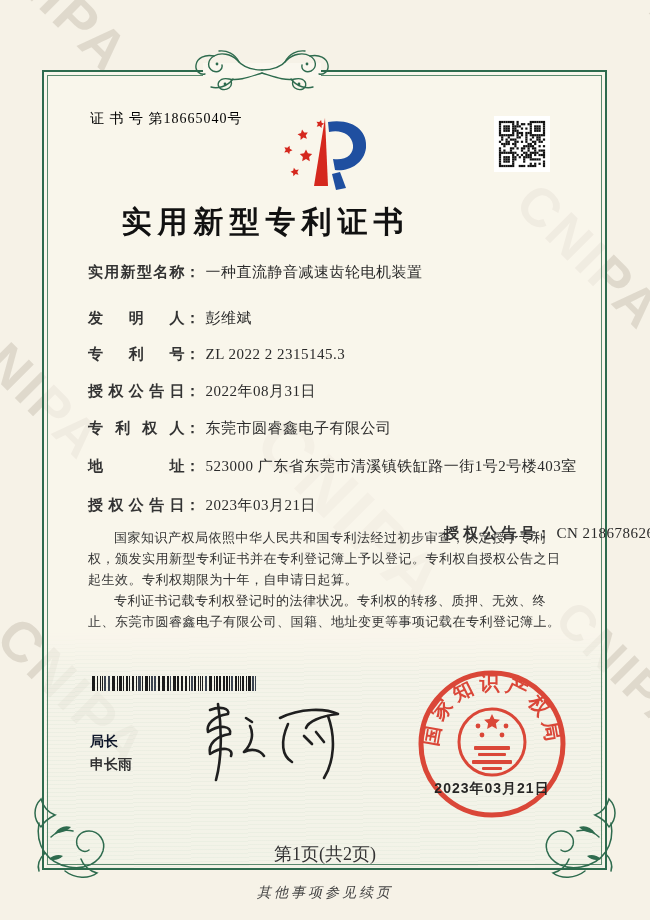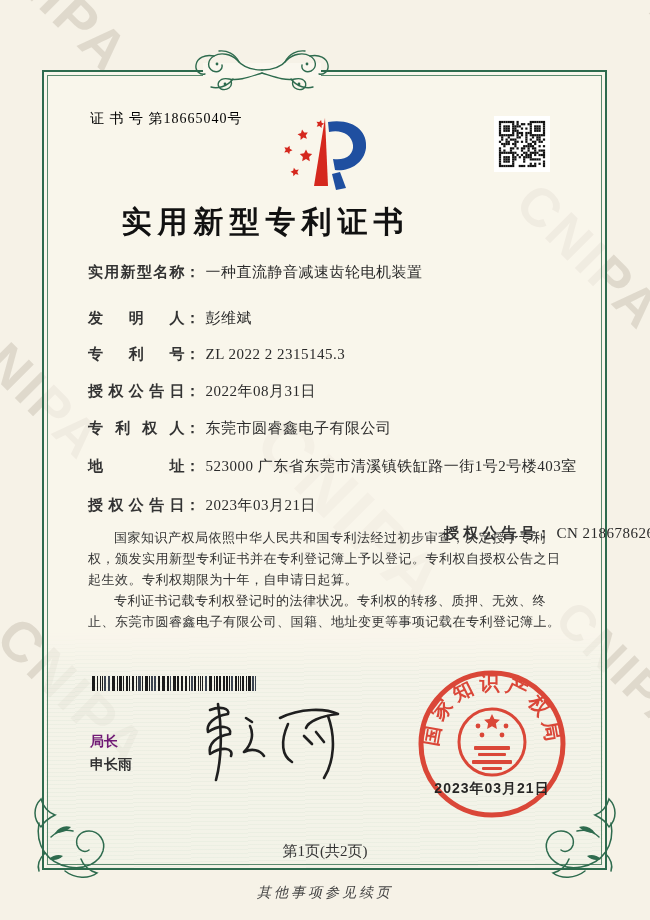--- a/index.html
+++ b/index.html
@@ -35,31 +35,31 @@
   .fcolon{font-weight:600;color:#333;}
   .fvalue{margin-left:5px;}
   .frow2{position:absolute;left:356px;top:0;white-space:nowrap;}
   .flabel2{display:inline-block;width:92px;text-align:justify;text-align-last:justify;font-weight:600;color:#333;vertical-align:bottom;margin-top:28px;}
 
   .paras{position:absolute;left:88px;top:527px;width:482px;}
   .paras p{margin:0;text-indent:2em;font-size:13px;line-height:21px;color:#333;letter-spacing:0.5px;}
 
   .barcode-box{position:absolute;left:92px;top:676px;}
   .official-title{position:absolute;left:90px;top:733px;font-family:"Liberation Sans","DejaVu Sans",sans-serif;
-    font-size:14px;font-weight:700;color:#701a75;}
+    font-size:14px;font-weight:700;color:#0f172a;}
   .official-name{position:absolute;left:90px;top:756px;font-family:Liberation Sans, sans-serif;
     font-size:14px;font-weight:700;color:#333;}
   .signature{position:absolute;left:180px;top:698px;}
 
   .seal{position:absolute;left:412px;top:666px;}
   .seal text{font-weight:700;}
   .seal .arc-text{font-size:20px;fill:#d93a2b;letter-spacing:5px;font-family:"Liberation Serif",serif;}
   .seal .seal-date{font-size:14px;fill:#161616;letter-spacing:1px;font-family:"Liberation Sans",sans-serif;}
 
-  .page-no{position:absolute;left:0;top:842px;width:650px;text-align:center;font-size:15px;color:#333;}
+  .page-no{position:absolute;left:0;top:842px;width:650px;text-align:center;font-size:18px;color:#333;}
   .bottom-note{position:absolute;left:0;top:884px;width:650px;text-align:center;font-size:14px;
     font-style:italic;color:#444;letter-spacing:3px;}
 </style>
 </head>
 <body>
 
 <div id="page">
 
   <div class="watermark" style="left:-38px;top:-36px;font-size:56px;">CNIPA</div>
   <div class="watermark" style="left:545px;top:-60px;font-size:50px;">CNIPA</div>

